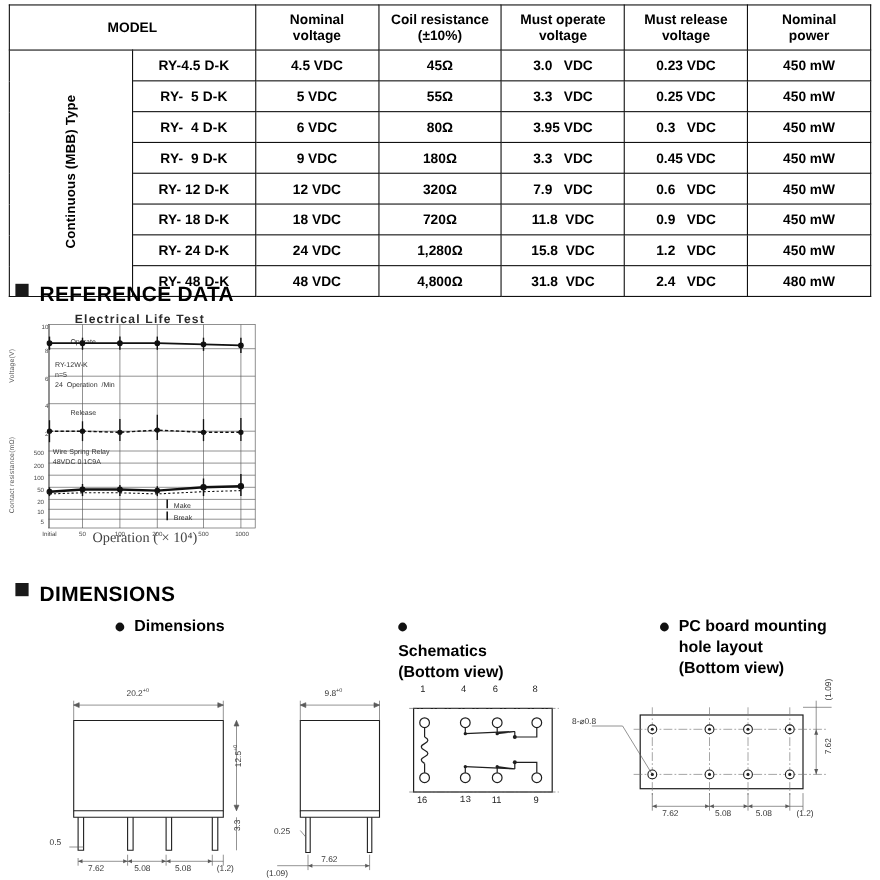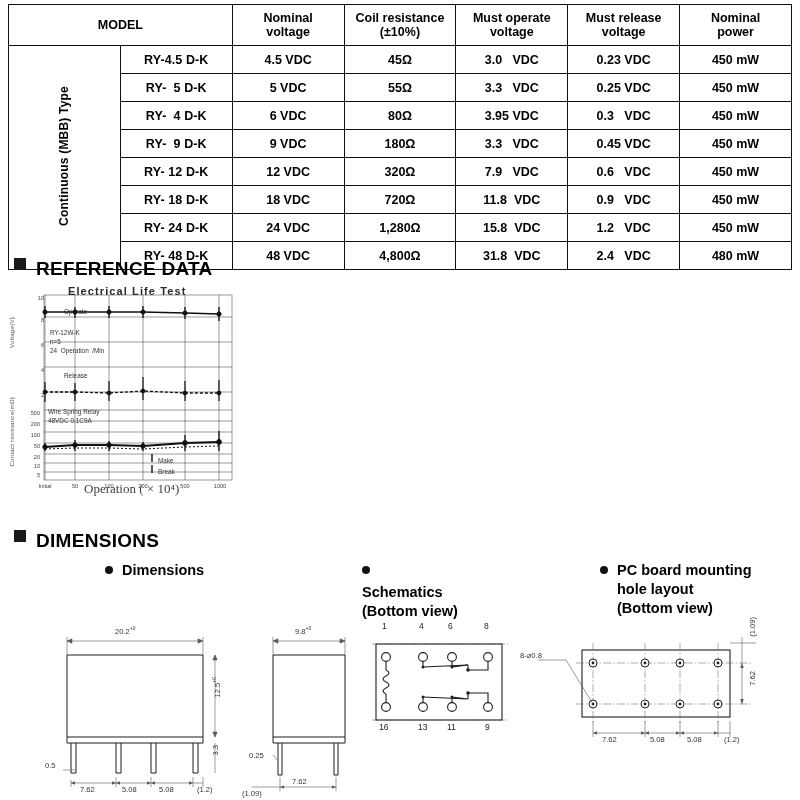--- a/index.html
+++ b/index.html
@@ -447,21 +447,21 @@
       <circle cx="55" cy="67" r="1.5"></circle>
         <circle cx="84" cy="67" r="1.5"></circle>
       <circle cx="100" cy="63" r="1.8"></circle>
     </g>
   </svg>
   <div class="pin-no" style="left:14px;top:-9px;">1</div>
   <div class="pin-no" style="left:51px;top:-9px;">4</div>
   <div class="pin-no" style="left:80px;top:-9px;">6</div>
   <div class="pin-no" style="left:116px;top:-9px;">8</div>
   <div class="pin-no" style="left:11px;top:92px;">16</div>
-  <div class="pin-no" style="left:50px;top:92px;">13</div>
+  <div class="pin-no" style="left:50px;top:92px;font-family:Liberation Mono, monospace;">13</div>
   <div class="pin-no" style="left:79px;top:92px;">11</div>
   <div class="pin-no" style="left:117px;top:92px;">9</div>
 </div>
 
 <div class="drawing" style="left:520px;top:625px;width:270px;height:140px;">
   <svg width="270" height="140">
     <rect x="62" y="25" width="148" height="67" stroke="#1f1f1f" stroke-width="1.1" fill="none"></rect>
     <g stroke="#777" stroke-width="0.6" stroke-dasharray="8,2,1.6,2" fill="none">
       <line x1="56" y1="38" x2="232" y2="38"></line>
       <line x1="56" y1="79" x2="232" y2="79"></line>

